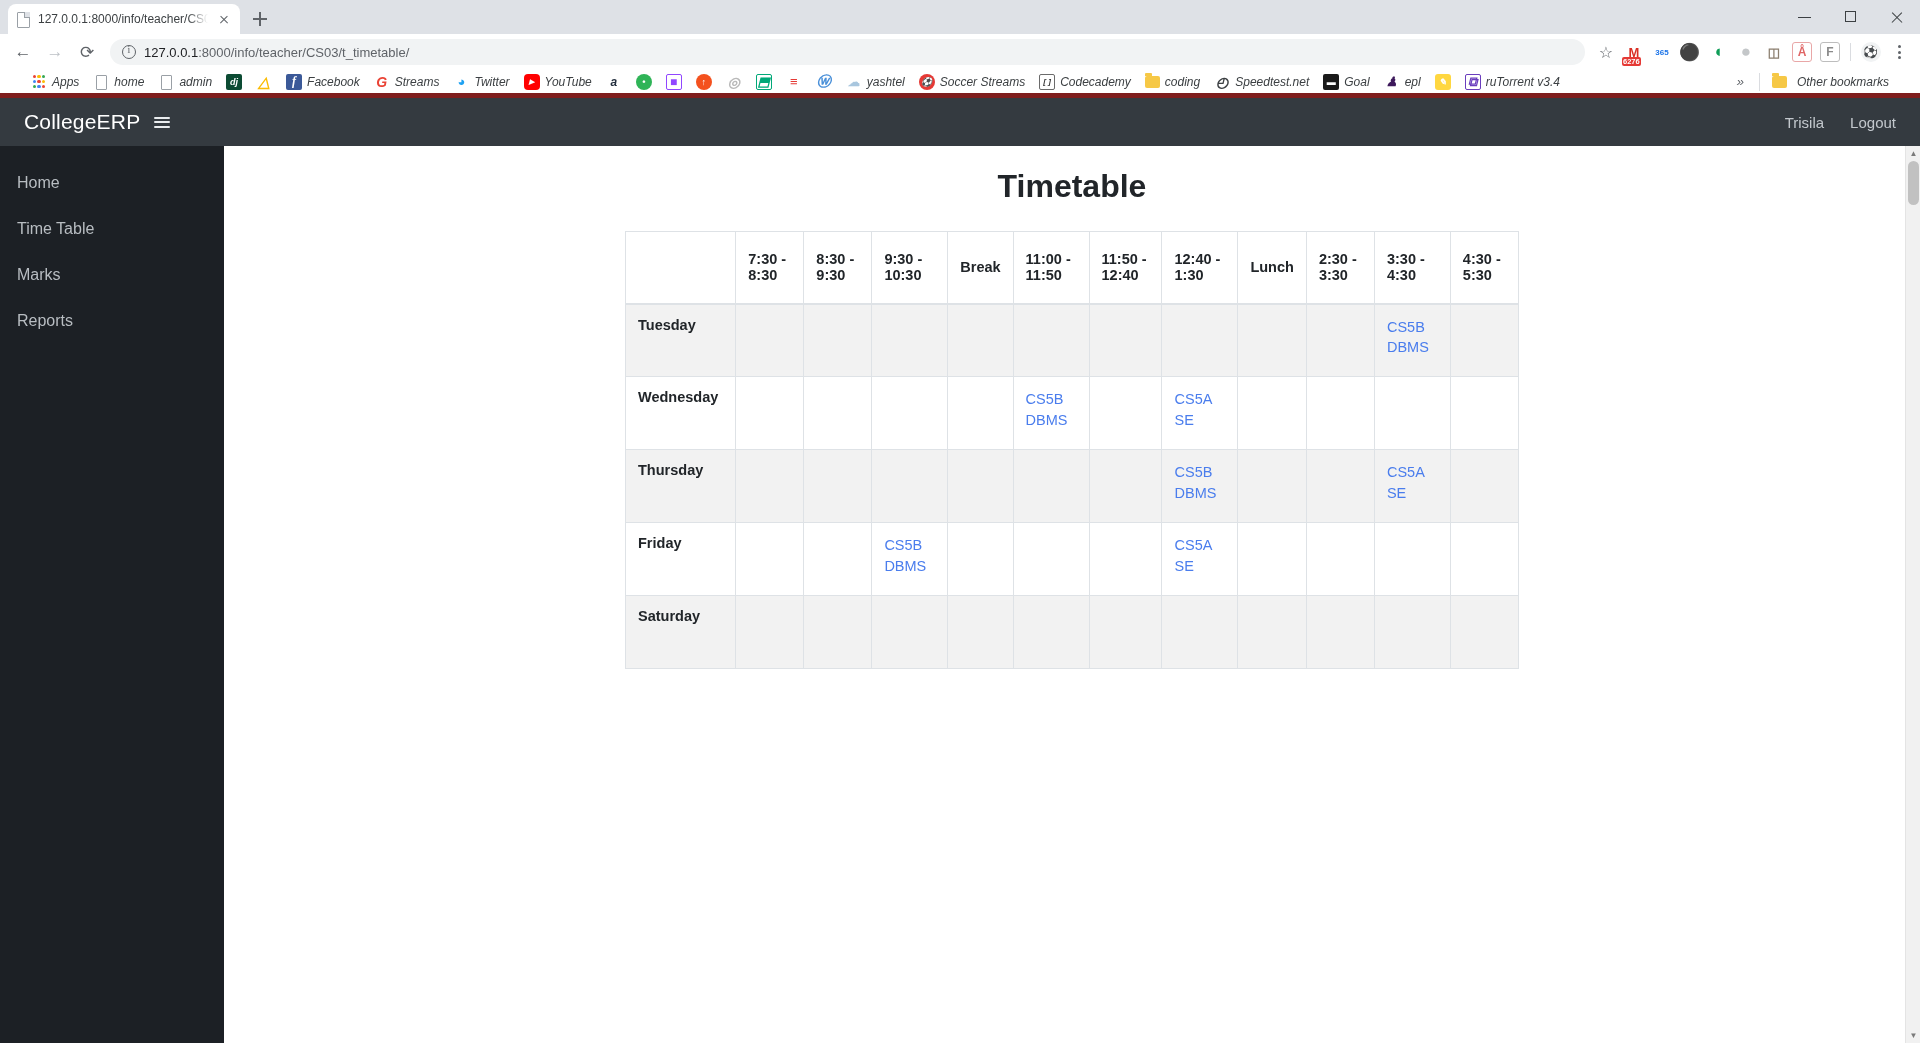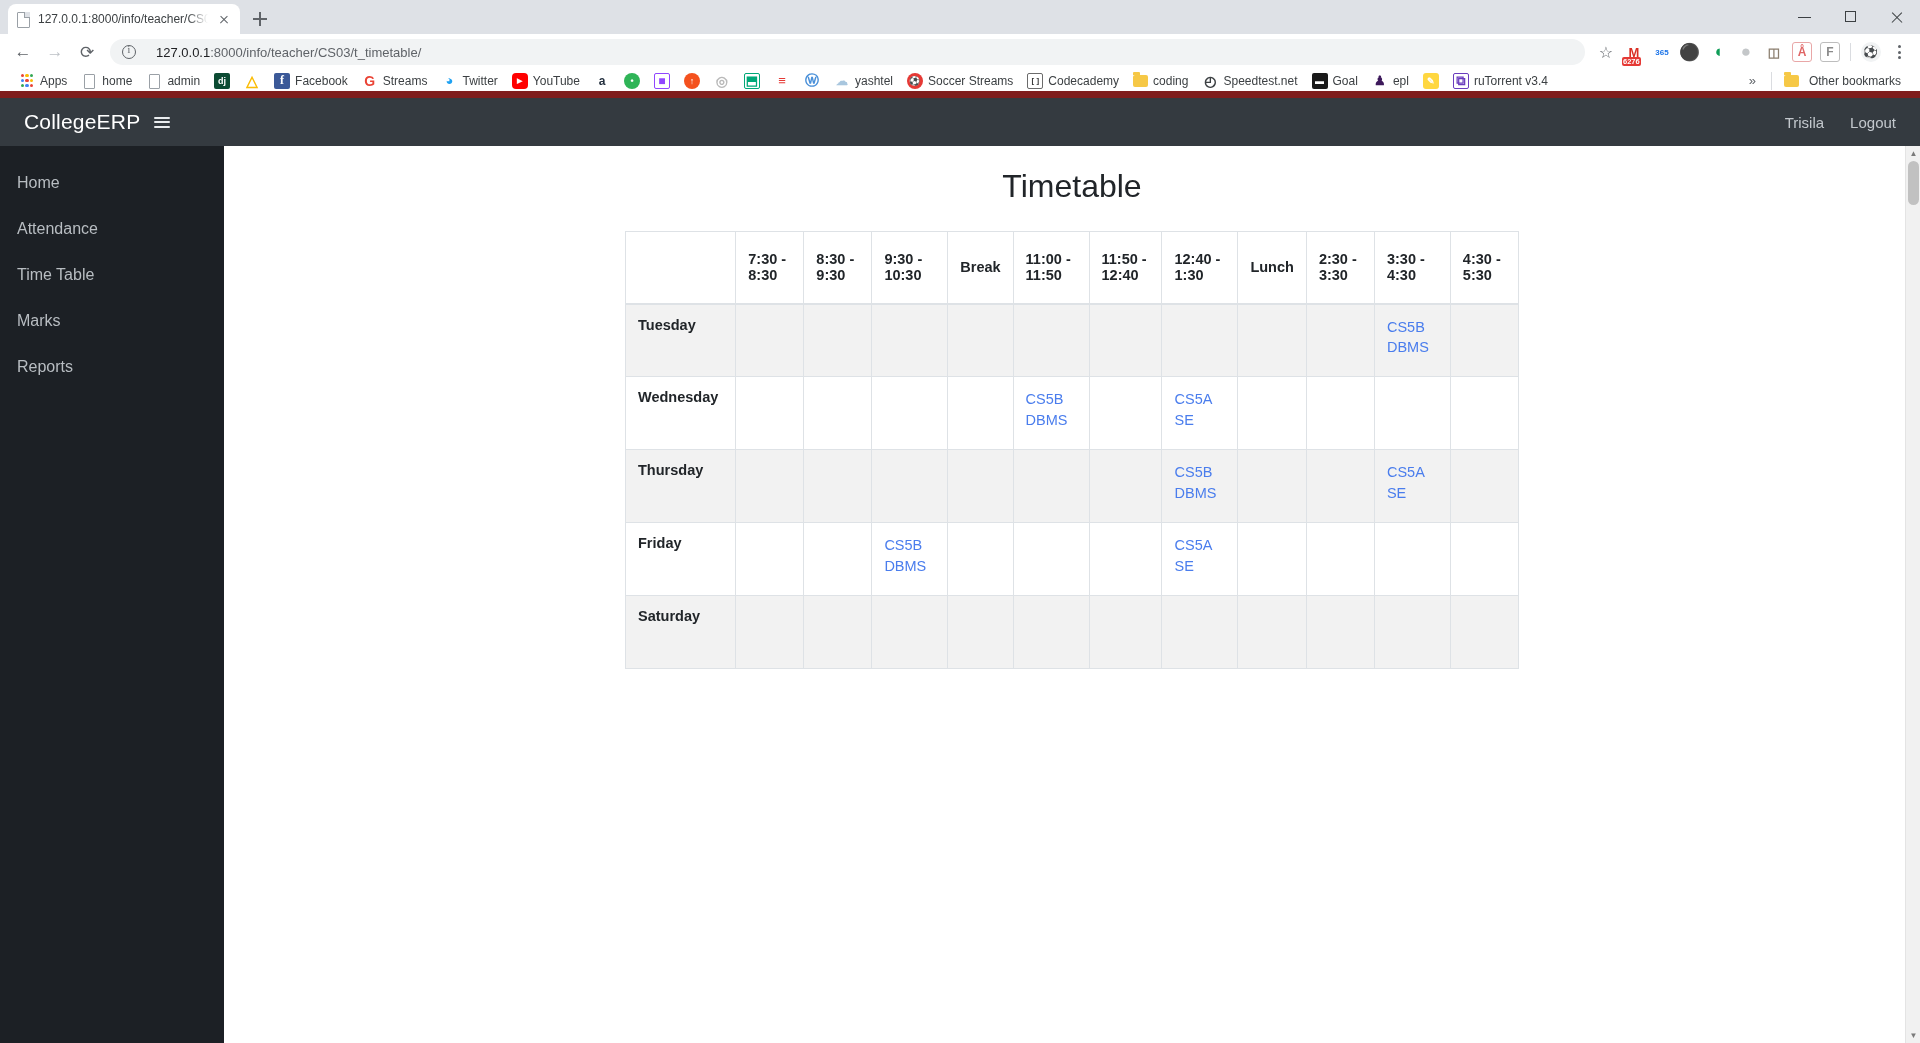--- a/index.html
+++ b/index.html
@@ -76,21 +76,21 @@
     padding: 0 8px; gap: 2px;
   }
   .navbtn {
     width: 30px; height: 30px; position: relative; flex: 0 0 30px; cursor: pointer;
     color: #5f6368; display: flex; align-items: center; justify-content: center;
     font-size: 17px;
   }
   .navbtn.disabled { color: #bdc1c6; }
   .omnibox {
     flex: 1; height: 26px; background: #f1f3f4; border-radius: 13px;
-    display: flex; align-items: center; padding: 0 12px; gap: 20px;
+    display: flex; align-items: center; padding: 0 12px; gap: 8px;
     margin: 0 6px;
   }
   .info-icon {
     width: 14px; height: 14px; border: 1.3px solid #5f6368; border-radius: 50%;
     flex: 0 0 14px; position: relative;
   }
   .info-icon::after {
     content: "i"; position: absolute; left: 0; right: 0; top: -2px;
     text-align: center; font-size: 10px; color: #5f6368;
     font-family: "Liberation Serif", serif;
@@ -114,23 +114,23 @@
     line-height: 9px;
   }
   .sep-v { width: 1px; height: 18px; background: #dadce0; margin: 0 5px; }
   .kebab {
     width: 26px; height: 26px; flex: 0 0 26px; display: flex; flex-direction: column;
     align-items: center; justify-content: center; gap: 2.5px; cursor: pointer;
   }
   .kebab i { width: 3px; height: 3px; background: #5f6368; border-radius: 50%; }
 
   .bookmarks {
-    height: 28px; background: #fff; border-bottom: 7px solid #7f1d1d;
-    display: flex; align-items: center; padding: 0 12px; gap: 0px;
-    font-size: 12px; color: #3c4043; position: relative;
+    height: 28px; background: #fff; border-bottom: 5px solid #7f1d1d;
+    display: flex; align-items: center; padding: 0 24px; gap: 0px;
+    font-size: 12px; color: #3c4043; position: relative; font-style: italic;
   }
   .bm {
     display: flex; align-items: center; gap: 5px; padding: 3px 7px;
     border-radius: 4px; white-space: nowrap; cursor: pointer;
   }
   .bm-ico {
     width: 16px; height: 16px; flex: 0 0 16px; border-radius: 2px;
     display: flex; align-items: center; justify-content: center;
     font-size: 9px; font-weight: bold; color: #fff; overflow: hidden;
   }
@@ -176,21 +176,21 @@
 
   .body-row { flex: 1; display: flex; min-height: 0; }
   .sidebar {
     width: 224px; flex: 0 0 224px; background: #1c2025; padding-top: 14px;
   }
   .side-item {
     padding: 14px 17px; color: #b8bdc2; font-size: 16px; cursor: pointer;
   }
   .content { flex: 1; padding: 22px 0 0 0; overflow: hidden; position: relative; }
   .page-title {
-    text-align: center; font-size: 32px; color: #212529; font-weight: normal;
+    text-align: center; font-size: 32px; color: #212529; font-weight: bold;
     margin: 0 0 26px 0;
   }
 
   .tt-wrap { display: flex; justify-content: center; }
   table.tt {
     border-collapse: collapse; width: 894px;
     font-size: 14.5px; color: #212529;
   }
   table.tt th, table.tt td {
     border: 1px solid #dee2e6; padding: 12px; vertical-align: top;
@@ -429,21 +429,20 @@
       <div class="nav-right">
         <span class="nav-link">Trisila</span>
         <span class="nav-link">Logout</span>
       </div>
     </div>
 
     <div class="body-row">
 
       <div class="sidebar">
         <div class="side-item">Home</div>
-        <div class="side-item">Attendance</div>
         <div class="side-item">Time Table</div>
         <div class="side-item">Marks</div>
         <div class="side-item">Reports</div>
       </div>
 
       <div class="content">
         <h1 class="page-title">Timetable</h1>
 
         <div class="tt-wrap">
           <table class="tt">

